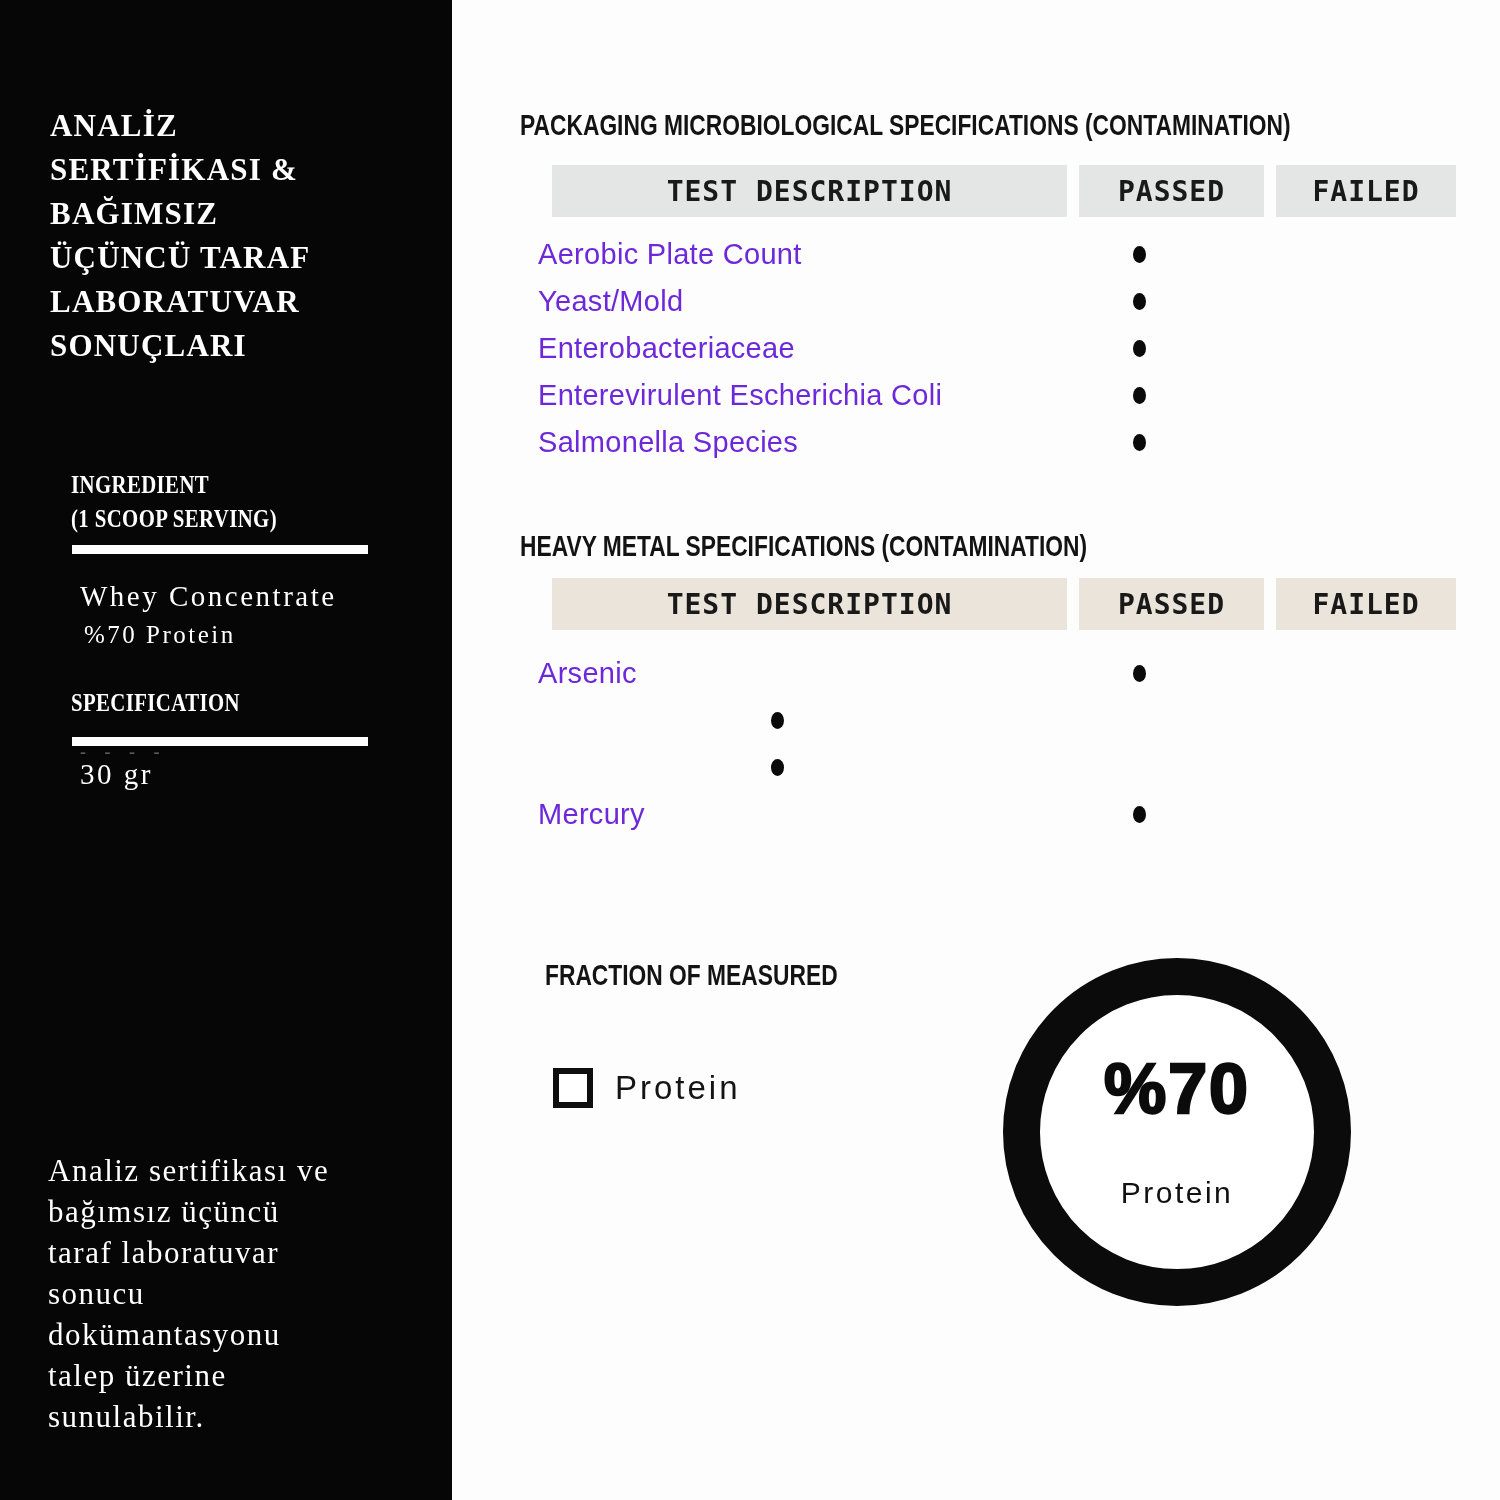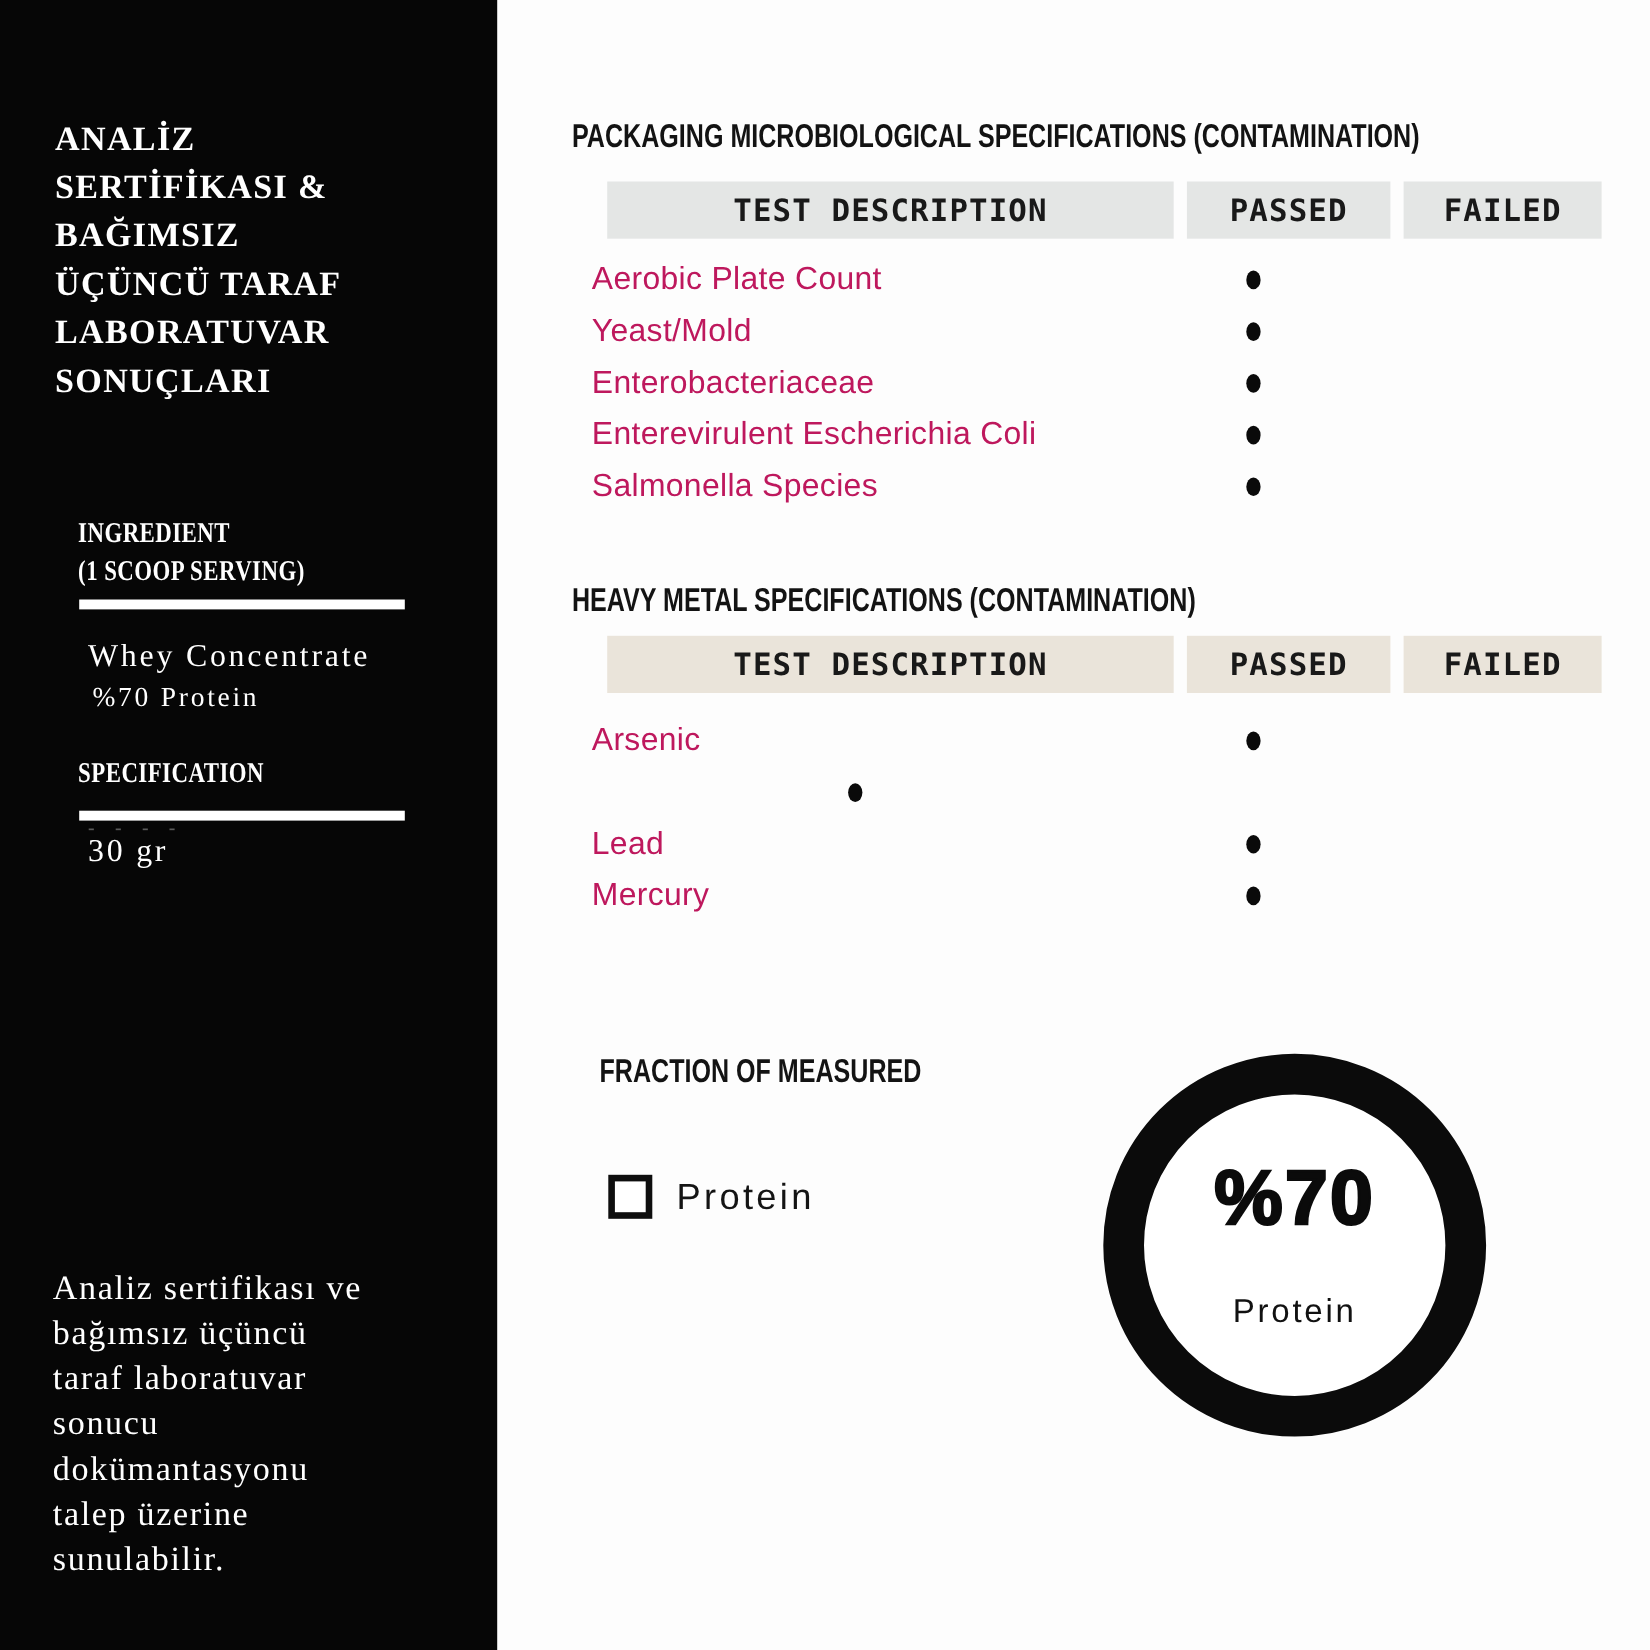--- a/index.html
+++ b/index.html
@@ -43,21 +43,21 @@
   .hcell{
     display:flex;align-items:center;justify-content:center;
     font-family:"DejaVu Sans Mono",monospace;font-weight:bold;
     font-size:28px;letter-spacing:1px;color:#191919;
   }
   .section-1 .hcell{background:#e4e6e5;}
   .section-2 .hcell{background:#eae4da;}
   .section-1 .tbody{margin-top:14px;}
   .section-2 .tbody{margin-top:20px;}
   .trow{display:grid;grid-template-columns:515px 185px 180px;column-gap:12px;height:47px;align-items:center;}
-  .tname{padding-left:18px;font-size:29px;color:#be185d;letter-spacing:.3px;}
+  .tname{padding-left:18px;font-size:29px;color:#6d28d9;letter-spacing:.3px;}
   .tcell{display:flex;align-items:center;justify-content:center;height:100%;}
   .dot{width:13px;height:17px;border-radius:50%;background:#0a0a0a;display:block;}
   
   .fraction-title{position:absolute;left:93px;top:960px;color:#131313;font-size:30px;line-height:30px;}
   .legend{position:absolute;left:101px;top:1068px;display:flex;align-items:center;gap:22px;}
   .checkbox{width:22px;height:22px;border:6px solid #0e0e0e;background:#ffffff;padding:3px;}
   .checkbox-fill{width:100%;height:100%;background:#dcdcdc;}
   .legend-label{font-size:33px;letter-spacing:3px;color:#141414;font-weight:400;}
   .badge-circle{
     position:absolute;left:551px;top:958px;width:274px;height:274px;
@@ -166,21 +166,20 @@
             </div>
             <div class="tcell"></div>
           </div>
           <div class="trow">
             <div class="tcell">
               <span class="dot"></span>
             </div>
             <div class="tcell"></div>
           </div>
           <div class="trow">
-            <div class="tname">Lead</div>
             <div class="tcell">
               <span class="dot"></span>
             </div>
             <div class="tcell"></div>
           </div>
           <div class="trow">
             <div class="tname">Mercury</div>
             <div class="tcell">
               <span class="dot"></span>
             </div>

